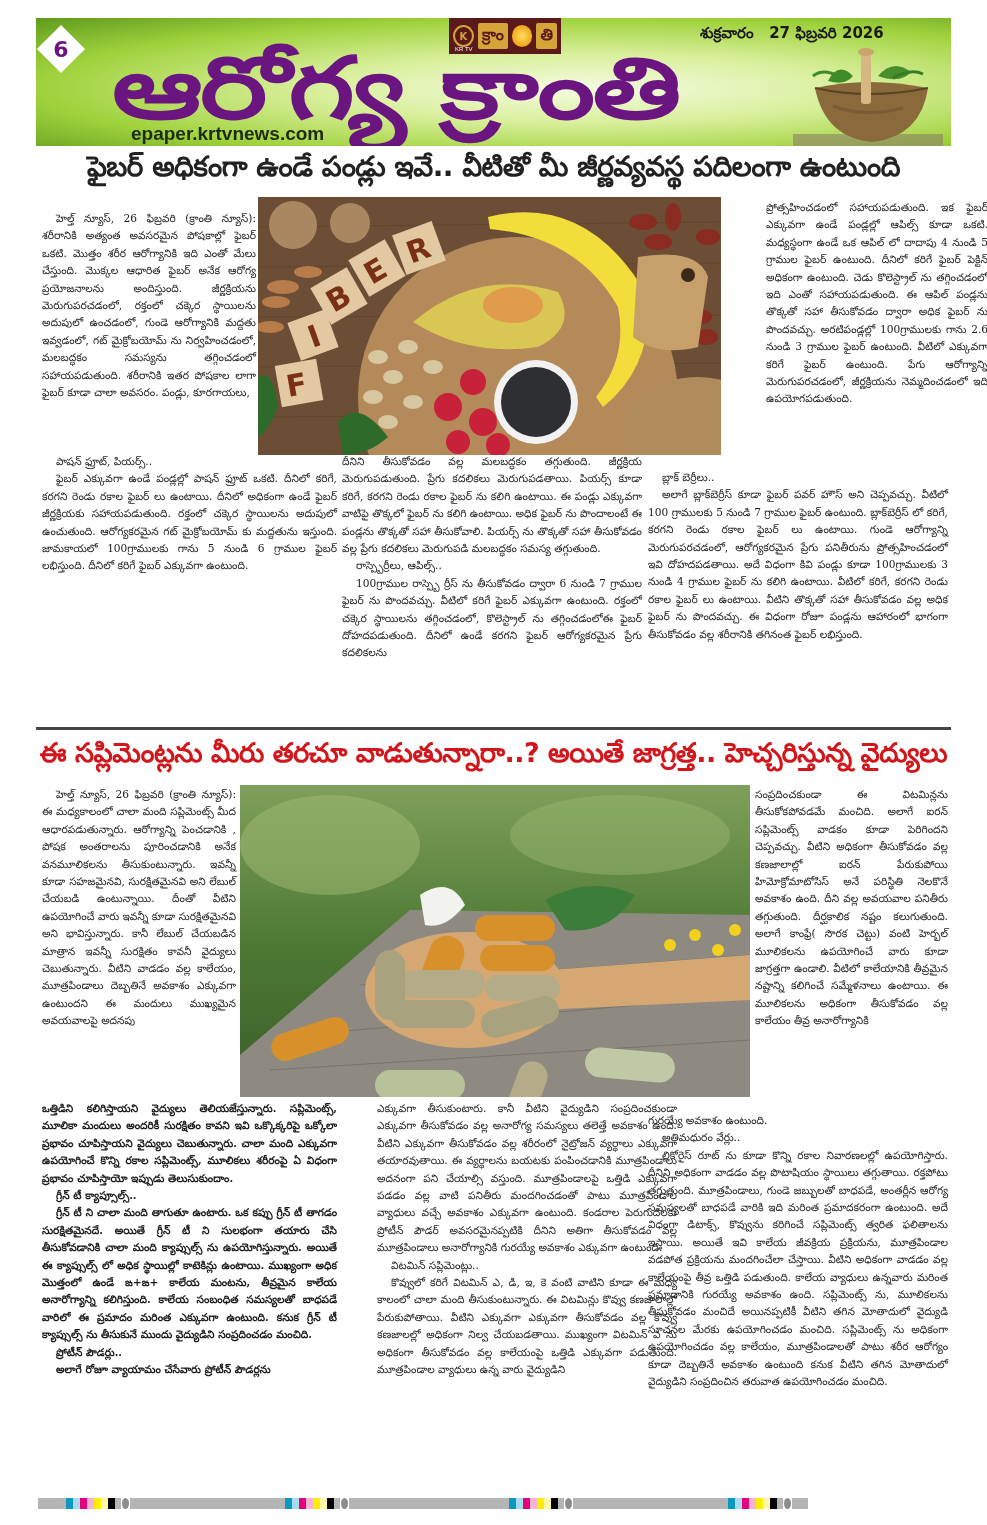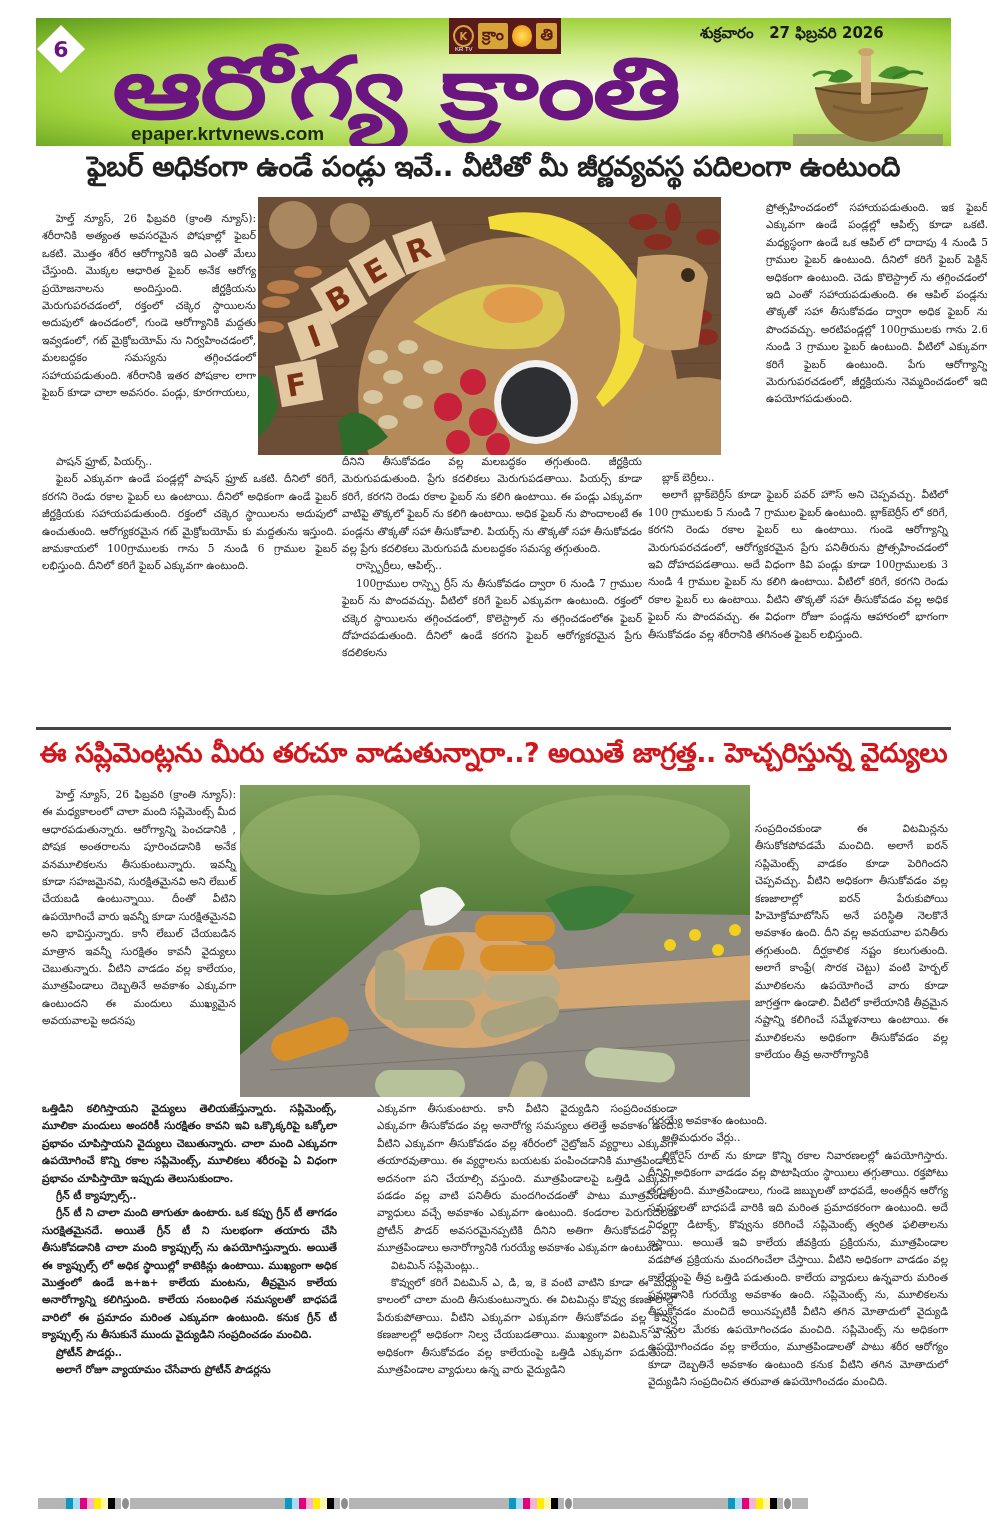--- a/index.html
+++ b/index.html
@@ -282,21 +282,21 @@
   <p class="sub">గ్రీన్ టీ క్యాప్సూల్స్..</p>
   <p>గ్రీన్ టీ ని చాలా మంది తాగుతూ ఉంటారు. ఒక కప్పు గ్రీన్ టీ తాగడం సురక్షితమైనదే. అయితే గ్రీన్ టీ ని సులభంగా తయారు చేసి తీసుకోవడానికి చాలా మంది క్యాప్సుల్స్ ను ఉపయోగిస్తున్నారు. అయితే ఈ క్యాప్సుల్స్ లో అధిక స్థాయిల్లో కాటెకిన్లు ఉంటాయి. ముఖ్యంగా అధిక మొత్తంలో ఉండే ఙ+ఙ+ కాలేయ మంటను, తీవ్రమైన కాలేయ అనారోగ్యాన్ని కలిగిస్తుంది. కాలేయ సంబంధిత సమస్యలతో బాధపడే వారిలో ఈ ప్రమాదం మరింత ఎక్కువగా ఉంటుంది. కనుక గ్రీన్ టీ క్యాప్సుల్స్ ను తీసుకునే ముందు వైద్యుడిని సంప్రదించడం మంచిది.</p>
   <p class="sub">ప్రోటీన్ పౌడర్లు..</p>
   <p>అలాగే రోజూ వ్యాయామం చేసేవారు ప్రోటీన్ పౌడర్లను</p>
 </div>
 <div class="col" style="left:342px; top:1100px; width:300px;margin-left:35px;">
   <p class="noindent">ఎక్కువగా తీసుకుంటారు. కానీ వీటిని వైద్యుడిని సంప్రదించకుండా ఎక్కువగా తీసుకోవడం వల్ల అనారోగ్య సమస్యలు తలెత్తే అవకాశం ఉంది. వీటిని ఎక్కువగా తీసుకోవడం వల్ల శరీరంలో నైట్రోజన్ వ్యర్థాలు ఎక్కువగా తయారవుతాయి. ఈ వ్యర్థాలను బయటకు పంపించడానికి మూత్రపిండాలు అదనంగా పని చేయాల్సి వస్తుంది. మూత్రపిండాలపై ఒత్తిడి ఎక్కువగా పడడం వల్ల వాటి పనితీరు మందగించడంతో పాటు మూత్రపిండాల వ్యాధులు వచ్చే అవకాశం ఎక్కువగా ఉంటుంది. కండరాల పెరుగుదలకు ప్రోటీన్ పౌడర్ అవసరమైనప్పటికి దీనిని అతిగా తీసుకోవడం వల్ల మూత్రపిండాలు అనారోగ్యానికి గురయ్యే అవకాశం ఎక్కువగా ఉంటుంది.</p>
   <p class="sub">విటమిన్ సప్లిమెంట్లు..</p>
   <p>కొవ్వులో కరిగే విటమిన్ ఎ, డి, ఇ, కె వంటి వాటిని కూడా ఈ మధ్య కాలంలో చాలా మంది తీసుకుంటున్నారు. ఈ విటమిన్లు కొవ్వు కణజాలాల్లో పేరుకుపోతాయి. వీటిని ఎక్కువగా ఎక్కువగా తీసుకోవడం వల్ల కొవ్వు కణజాలల్లో అధికంగా నిల్వ చేయబడతాయి. ముఖ్యంగా విటమిన్ ఎ ను అధికంగా తీసుకోవడం వల్ల కాలేయంపై ఒత్తిడి ఎక్కువగా పడుతుంది. మూత్రపిండాల వ్యాధులు ఉన్న వారు వైద్యుడిని</p>
 </div>
-<div class="col" style="left:755px; top:820px; width:193px;">
+<div class="col" style="left:755px; top:786px; width:193px;">
   <p class="noindent">సంప్రదించకుండా ఈ విటమిన్లను తీసుకోకపోవడమే మంచిది. అలాగే ఐరన్ సప్లిమెంట్స్ వాడకం కూడా పెరిగిందని చెప్పవచ్చు. వీటిని అధికంగా తీసుకోవడం వల్ల కణజాలాల్లో ఐరన్ పేరుకుపోయి హిమోక్రోమాటోసిస్ అనే పరిస్థితి నెలకొనే అవకాశం ఉంది. దీని వల్ల అవయవాల పనితీరు తగ్గుతుంది. దీర్ఘకాలిక నష్టం కలుగుతుంది. అలాగే కాంఫ్రే( సొరక చెట్టు) వంటి హెర్బల్ మూలికలను ఉపయోగించే వారు కూడా జాగ్రత్తగా ఉండాలి. వీటిలో కాలేయానికి తీవ్రమైన నష్టాన్ని కలిగించే సమ్మేళనాలు ఉంటాయి. ఈ మూలికలను అధికంగా తీసుకోవడం వల్ల కాలేయం తీవ్ర అనారోగ్యానికి</p>
 </div>
 <div class="col" style="left:648px; top:1112px; width:300px;">
   <p class="noindent">గురయ్యే అవకాశం ఉంటుంది.</p>
   <p class="sub">అతిమధురం వేర్లు..</p>
   <p>లికోరైస్ రూట్ ను కూడా కొన్ని రకాల నివారణలల్లో ఉపయోగిస్తారు. దీనిని అధికంగా వాడడం వల్ల పొటాషియం స్థాయిలు తగ్గుతాయి. రక్తపోటు తగ్గుతుంది. మూత్రపిండాలు, గుండె జబ్బులతో బాధపడే, అంతర్లీన ఆరోగ్య సమస్యలతో బాధపడే వారికి ఇది మరింత ప్రమాదకరంగా ఉంటుంది. అదే విధంగా డిటాక్స్, కొవ్వును కరిగించే సప్లిమెంట్స్ త్వరిత ఫలితాలను ఇస్తాయి. అయితే ఇవి కాలేయ జీవక్రియ ప్రక్రియను, మూత్రపిండాల వడపోత ప్రక్రియను మందగించేలా చేస్తాయి. వీటిని అధికంగా వాడడం వల్ల కాలేయంపై తీవ్ర ఒత్తిడి పడుతుంది. కాలేయ వ్యాధులు ఉన్నవారు మరింత ప్రమాదానికి గురయ్యే అవకాశం ఉంది. సప్లిమెంట్స్ ను, మూలికలను తీసుకోవడం మంచిదే అయినప్పటికీ వీటిని తగిన మోతాదులో వైద్యుడి సూచనల మేరకు ఉపయోగించడం మంచిది. సప్లిమెంట్స్ ను అధికంగా ఉపయోగించడం వల్ల కాలేయం, మూత్రపిండాలతో పాటు శరీర ఆరోగ్యం కూడా దెబ్బతినే అవకాశం ఉంటుంది కనుక వీటిని తగిన మోతాదులో వైద్యుడిని సంప్రదించిన తరువాత ఉపయోగించడం మంచిది.</p>
 </div>
 
 <div class="colorbar">
   <div class="cb-gray" style="width:28px;"></div>

